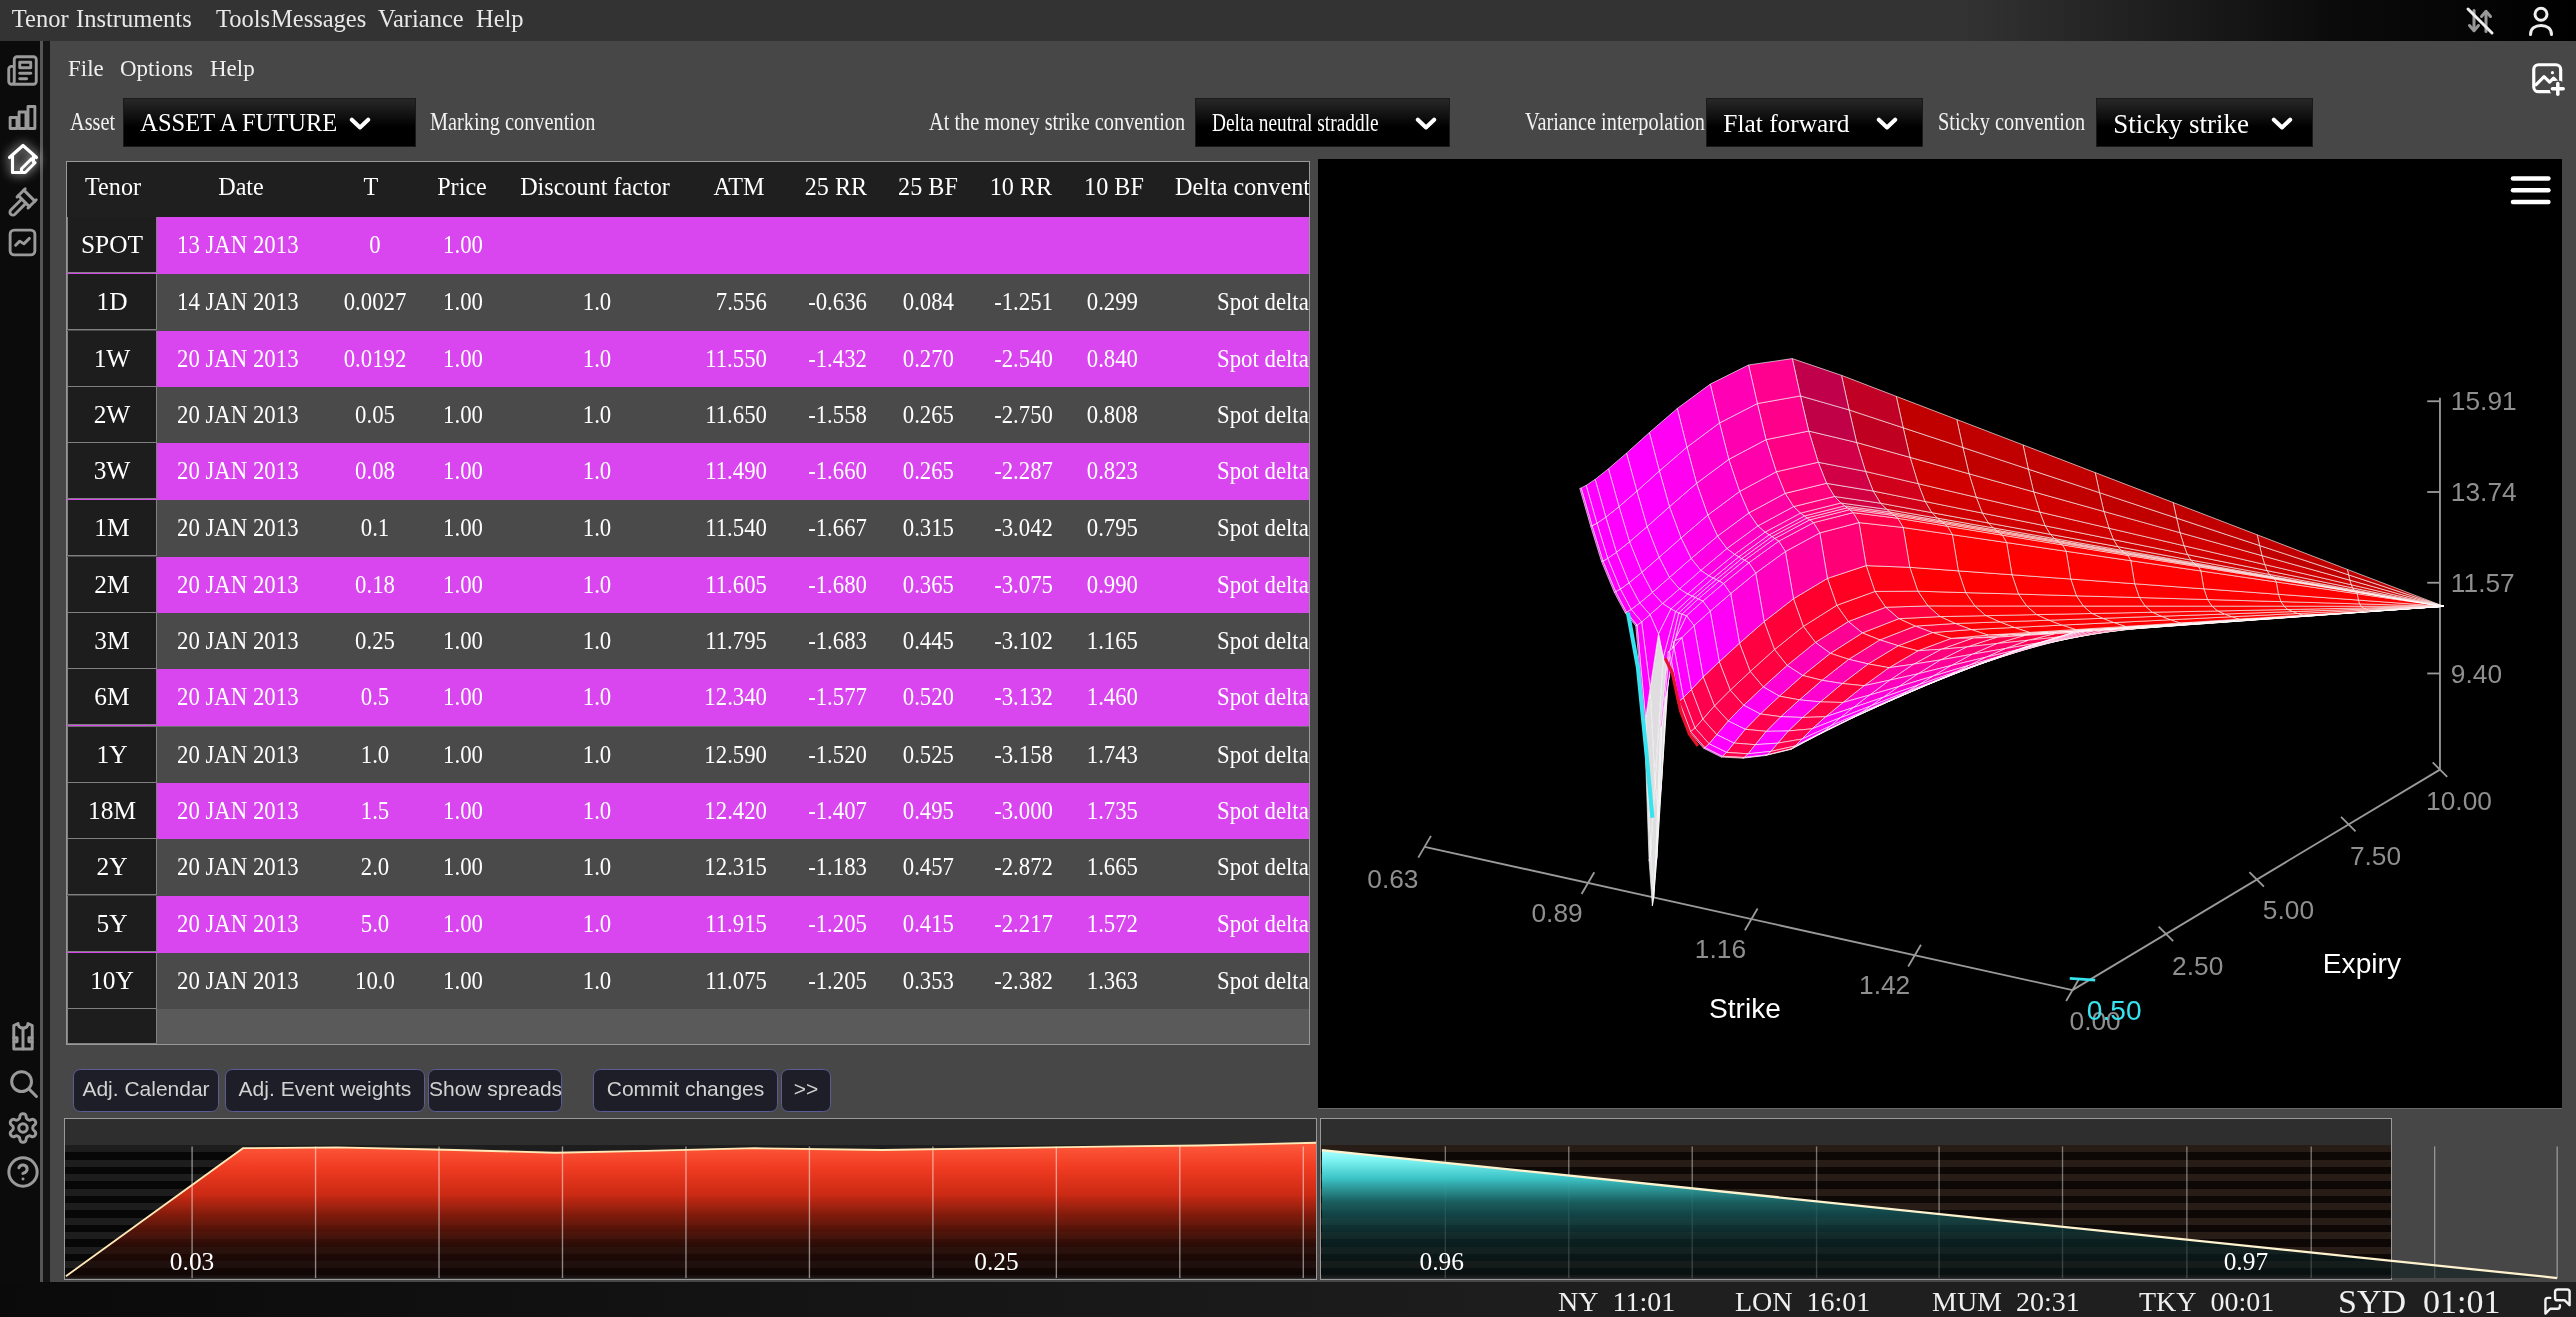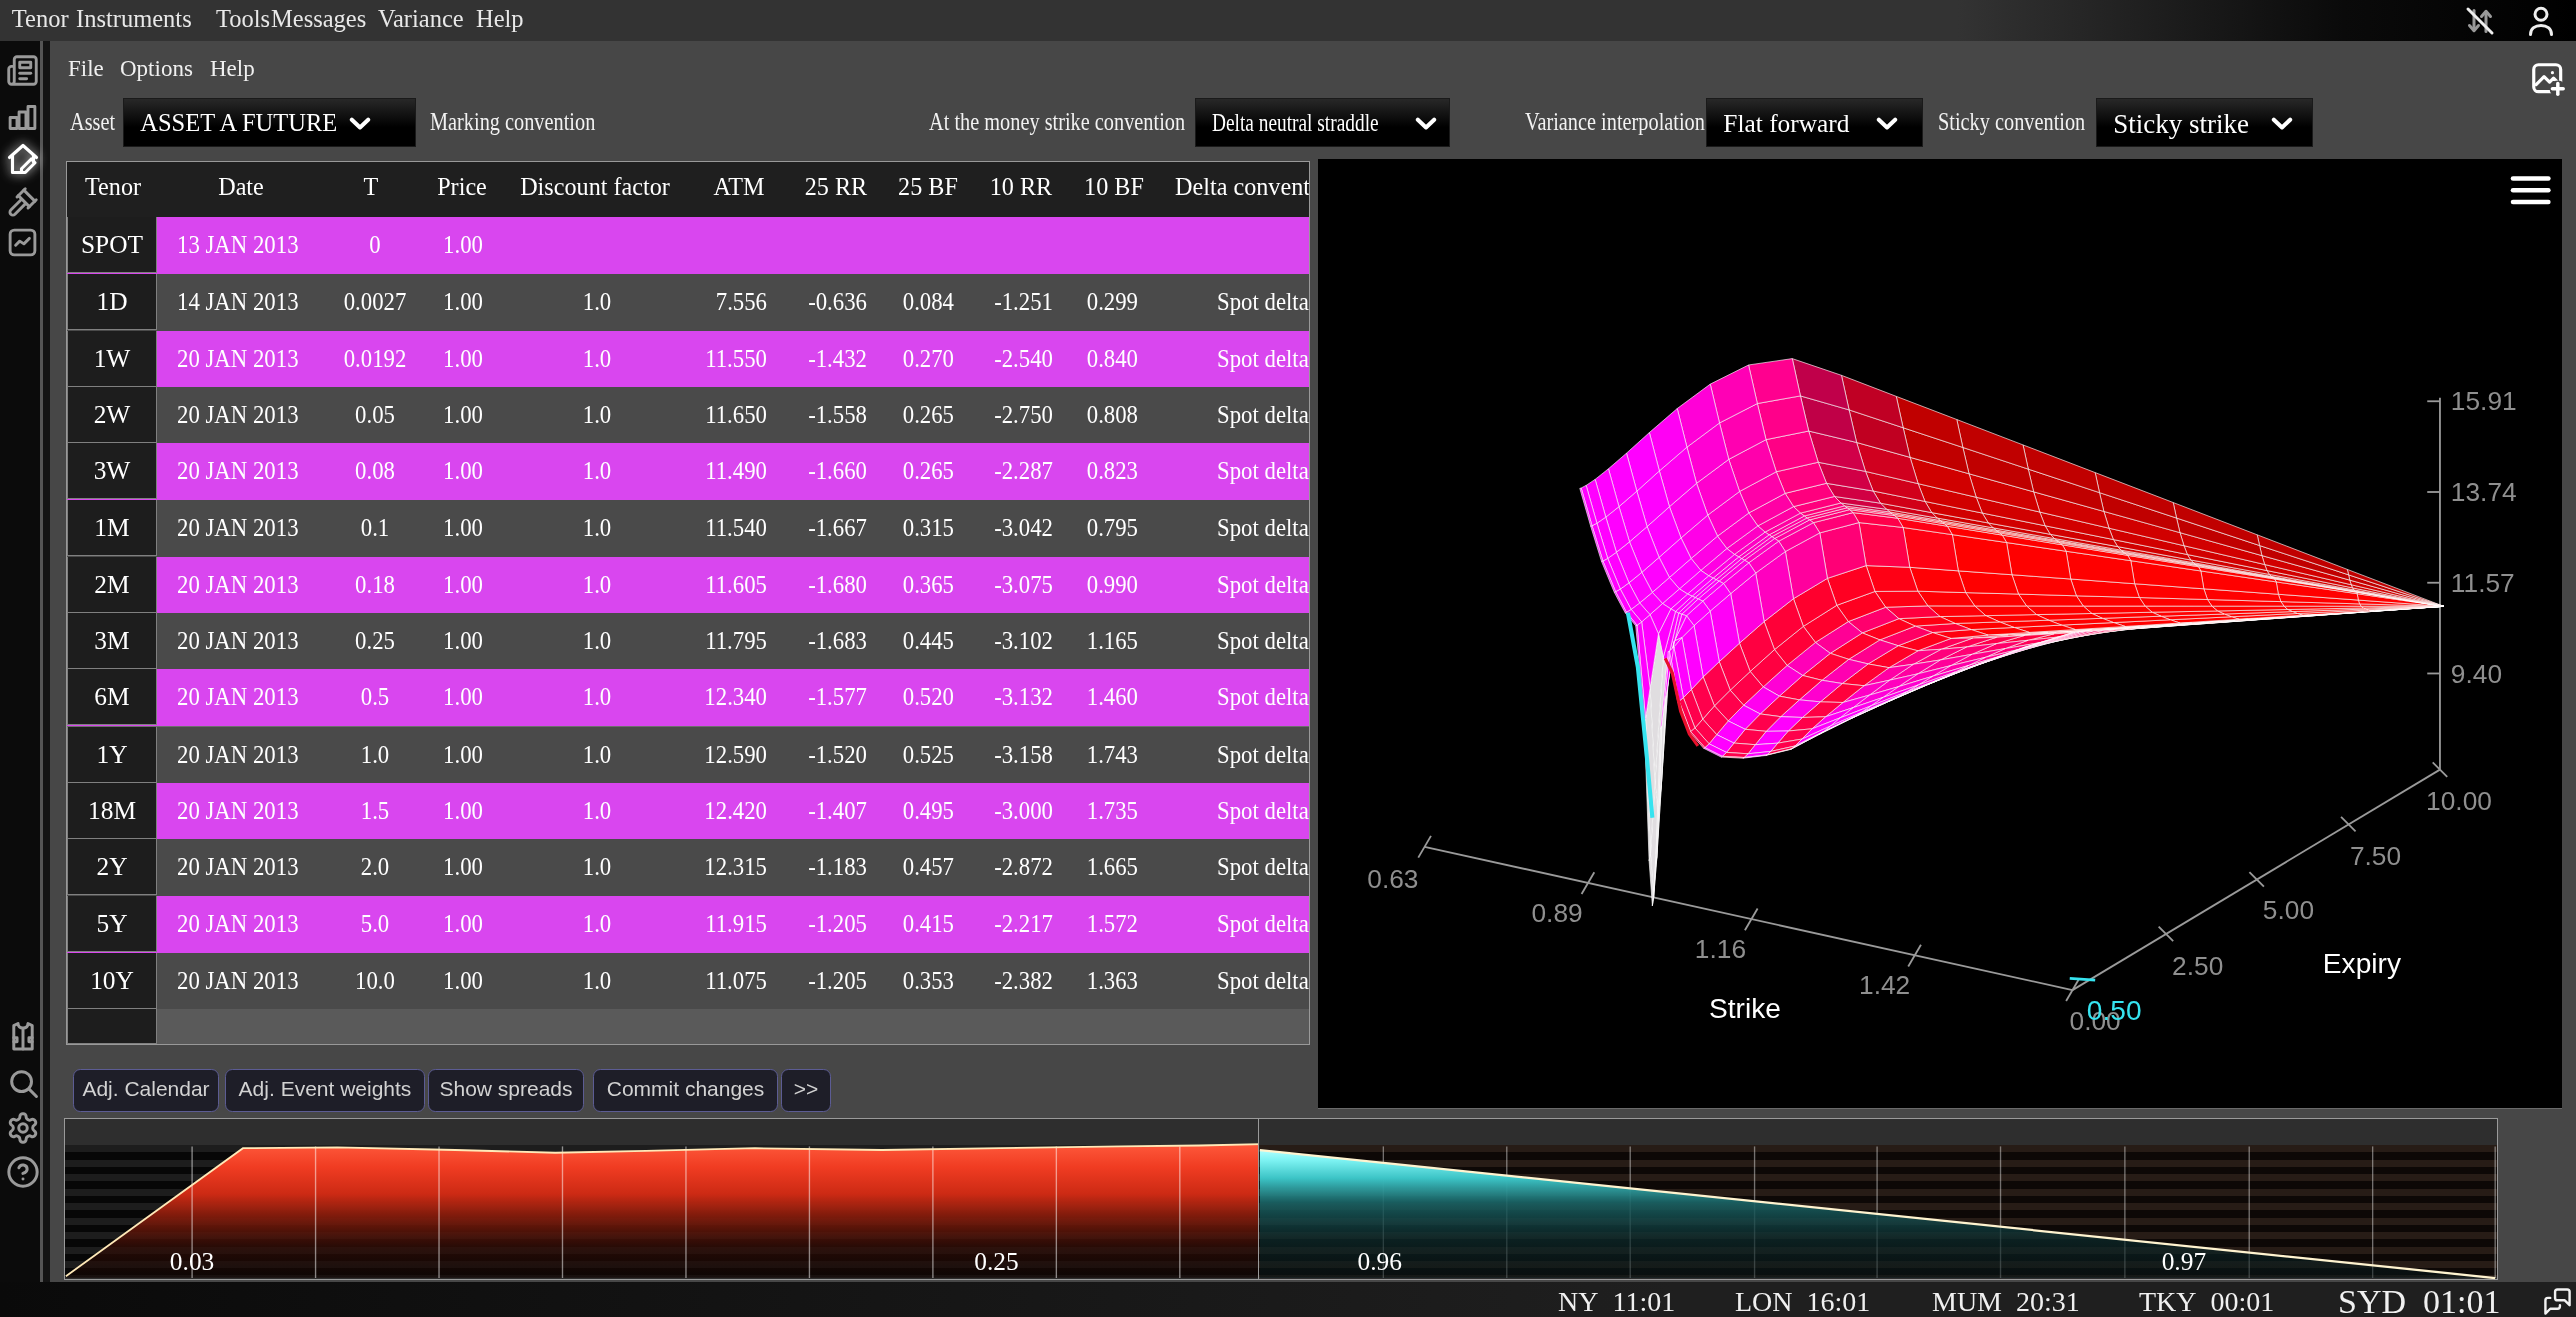--- a/index.html
+++ b/index.html
@@ -344,21 +344,21 @@
         <span class="dr" style="left:868px">-2.382</span>
         <span class="dr" style="left:953px">1.363</span>
         <span class="dl" style="left:1150px">Spot delta</span>
       </div>
       <div class="trow" style="top:847px;height:37px;background:#5a5a5a">
         <div class="tc" style="height:35px"></div>
       </div>
     </div>
     <div class="btn" style="left:73px;width:146px">Adj. Calendar</div>
     <div class="btn" style="left:225px;width:200px">Adj. Event weights</div>
-    <div class="btn" style="left:428px;width:156px">Show spreads</div>
+    <div class="btn" style="left:428px;width:134px">Show spreads</div>
     <div class="btn" style="left:593px;width:185px">Commit changes</div>
     <div class="btn" style="left:781px;width:50px">&gt;&gt;</div>
     <div id="chart3d">
       <svg width="1244" height="950" viewBox="0 0 1370 1047" style="position:absolute;left:0;top:0">
         <line x1="117" y1="758" x2="831" y2="916" stroke="#9a9a9a" stroke-width="2"></line>
         <line x1="110" y1="770" x2="124" y2="746" stroke="#9a9a9a" stroke-width="2"></line>
         <line x1="290" y1="810" x2="304" y2="786" stroke="#9a9a9a" stroke-width="2"></line>
         <line x1="470" y1="850" x2="484" y2="826" stroke="#9a9a9a" stroke-width="2"></line>
         <line x1="650" y1="890" x2="664" y2="866" stroke="#9a9a9a" stroke-width="2"></line>
         <line x1="824" y1="928" x2="838" y2="904" stroke="#9a9a9a" stroke-width="2"></line>
@@ -893,21 +893,21 @@
         <line x1="820" y1="30" x2="820" y2="175" stroke="rgba(255,255,255,0.5)" stroke-width="1.5"></line>
         <line x1="956" y1="30" x2="956" y2="175" stroke="rgba(255,255,255,0.5)" stroke-width="1.5"></line>
         <line x1="1092" y1="30" x2="1092" y2="175" stroke="rgba(255,255,255,0.5)" stroke-width="1.5"></line>
         <line x1="1228" y1="30" x2="1228" y2="175" stroke="rgba(255,255,255,0.5)" stroke-width="1.5"></line>
         <line x1="1364" y1="30" x2="1364" y2="175" stroke="rgba(255,255,255,0.5)" stroke-width="1.5"></line>
         <path d="M1 173 L196 32 L300 31 L430 34 L540 37 L640 35 L760 32 L900 34 L1030 32 L1160 30 L1250 29 L1378 26" fill="none" stroke="#ffe9b8" stroke-width="2"></path>
         <text x="140" y="166" fill="#fff" font-size="28" font-family="Liberation Serif, serif" text-anchor="middle">0.03</text>
         <text x="1026" y="166" fill="#fff" font-size="28" font-family="Liberation Serif, serif" text-anchor="middle">0.25</text>
       </svg>
     </div>
-    <div class="panel" style="left:1258px;width:1240px">
+    <div class="panel" style="left:1320px;width:1072px">
       <div class="stripes-r"></div>
       <svg width="1238" height="161" viewBox="0 0 1364 177" style="position:absolute;left:0;top:0">
         <defs>
           <linearGradient id="cg" x1="0" y1="0" x2="0" y2="1">
             <stop offset="0" stop-color="#b0ffff"></stop>
             <stop offset="0.08" stop-color="#7df2f2"></stop>
             <stop offset="0.22" stop-color="#3cc4c6"></stop>
             <stop offset="0.42" stop-color="rgba(24,96,98,0.9)"></stop>
             <stop offset="0.7" stop-color="rgba(10,42,44,0.7)"></stop>
             <stop offset="1" stop-color="rgba(5,20,22,0.5)"></stop>

